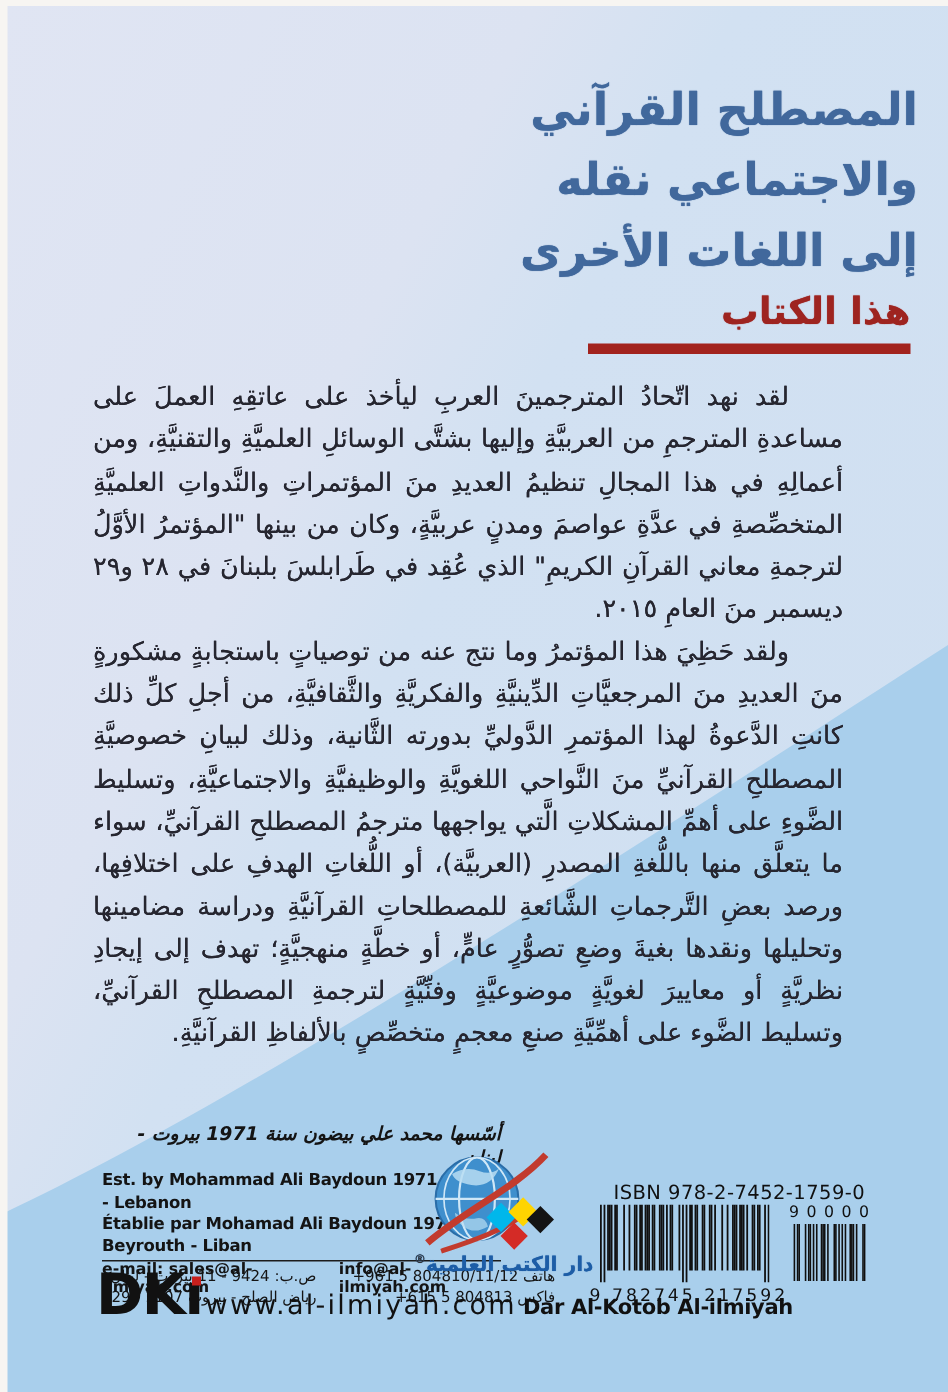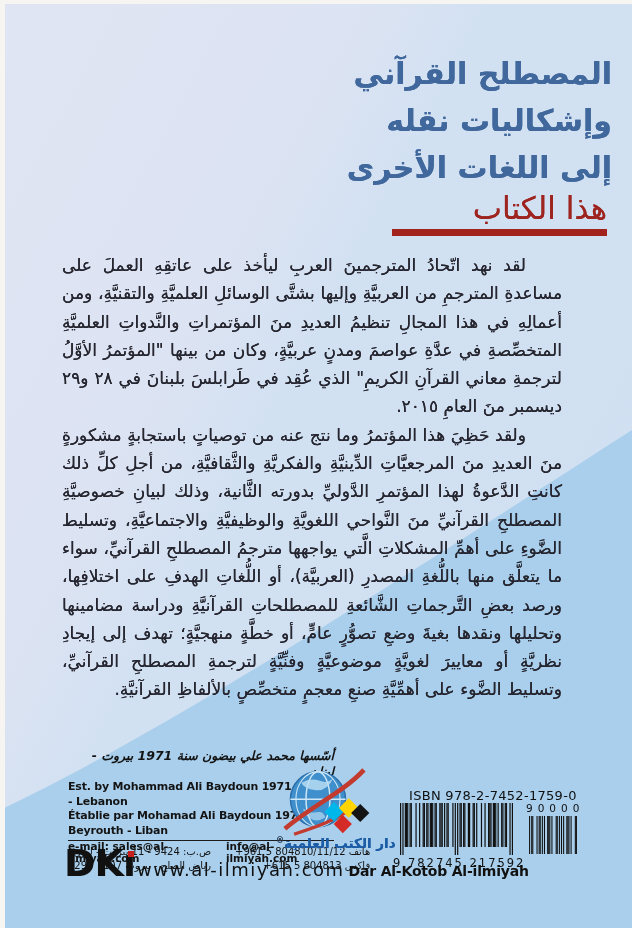--- a/index.html
+++ b/index.html
@@ -15,21 +15,21 @@
   
   #band{left:0;top:0;width:632px;height:928px;pointer-events:none;}
   
   .title-block{top:50px;right:20px;width:360px;text-align:right;direction:rtl;}
   .title-line{
     font-size:30px;line-height:47px;font-weight:bold;color:#41689c;
     letter-spacing:0;text-shadow:0 0 .6px #41689c;
   }
   .heading-block{top:188px;right:25px;width:340px;text-align:right;direction:rtl;}
   .heading{
-    font-size:31px;line-height:40px;font-weight:normal;color:#9e2420;
+    font-size:25px;line-height:40px;font-weight:bold;color:#9e2420;
     text-shadow:0 0 .6px #9e2420;
   }
   .heading-bar{top:229px;right:25px;width:215px;height:7px;background:#a2231e;}
   
   .body-text{
     top:251px;left:62px;width:500px;direction:rtl;text-align:justify;
     font-size:17px;line-height:28.3px;color:#262630;
   }
   .body-text p{margin:0;text-indent:36px;text-shadow:0 0 .4px #262630;}
   
@@ -65,21 +65,21 @@
 
 <svg id="band" class="abs" viewBox="0 0 632 928" xmlns="http://www.w3.org/2000/svg">
   <path d="M632,430 C430,560 170,730 0,810 L0,928 L632,928 Z" fill="#a9cfec"></path>
 </svg>
 
 <div class="abs edge-top"></div>
 <div class="abs edge-left"></div>
 
 <div class="abs title-block">
   <div class="title-line">المصطلح القرآني</div>
-  <div class="title-line">وإشكاليات نقله</div>
+  <div class="title-line">والاجتماعي نقله</div>
   <div class="title-line">إلى اللغات الأخرى</div>
 </div>
 
 <div class="abs heading-block">
   <span class="heading">هذا الكتاب</span>
 </div>
 <div class="abs heading-bar"></div>
 
 <div class="abs body-text">
   <p>لقد نهد اتّحادُ المترجمينَ العربِ ليأخذ على عاتقِهِ العملَ على مساعدةِ المترجمِ من العربيَّةِ وإليها بشتَّى الوسائلِ العلميَّةِ والتقنيَّةِ، ومن أعمالِهِ في هذا المجالِ تنظيمُ العديدِ منَ المؤتمراتِ والنَّدواتِ العلميَّةِ المتخصِّصةِ في عدَّةِ عواصمَ ومدنٍ عربيَّةٍ، وكان من بينها "المؤتمرُ الأوَّلُ لترجمةِ معاني القرآنِ الكريمِ" الذي عُقِد في طَرابلسَ بلبنانَ في ٢٨ و٢٩ ديسمبر منَ العامِ ٢٠١٥.</p>

